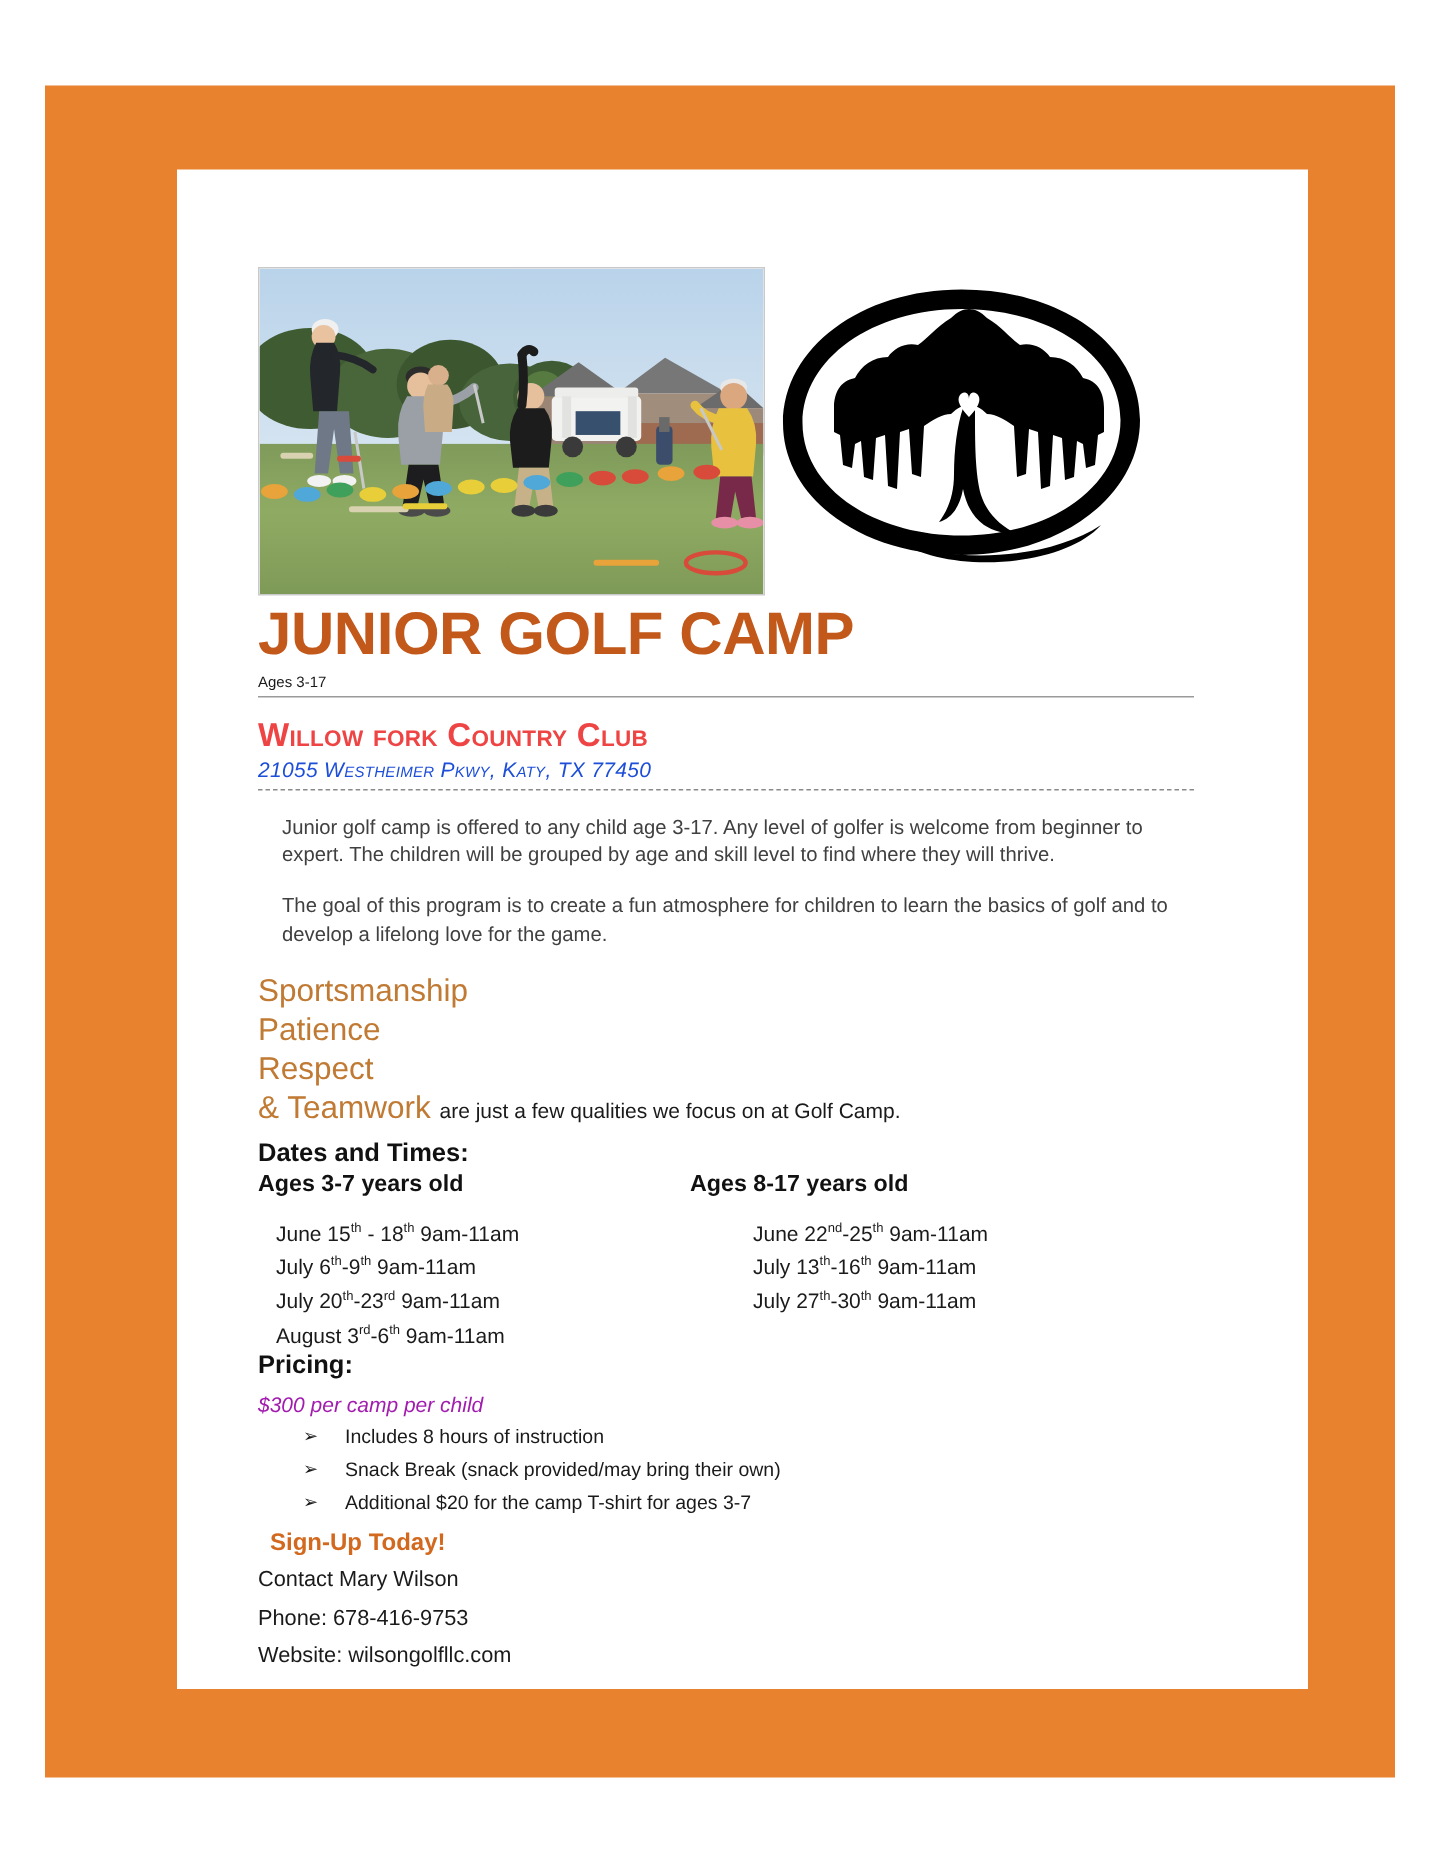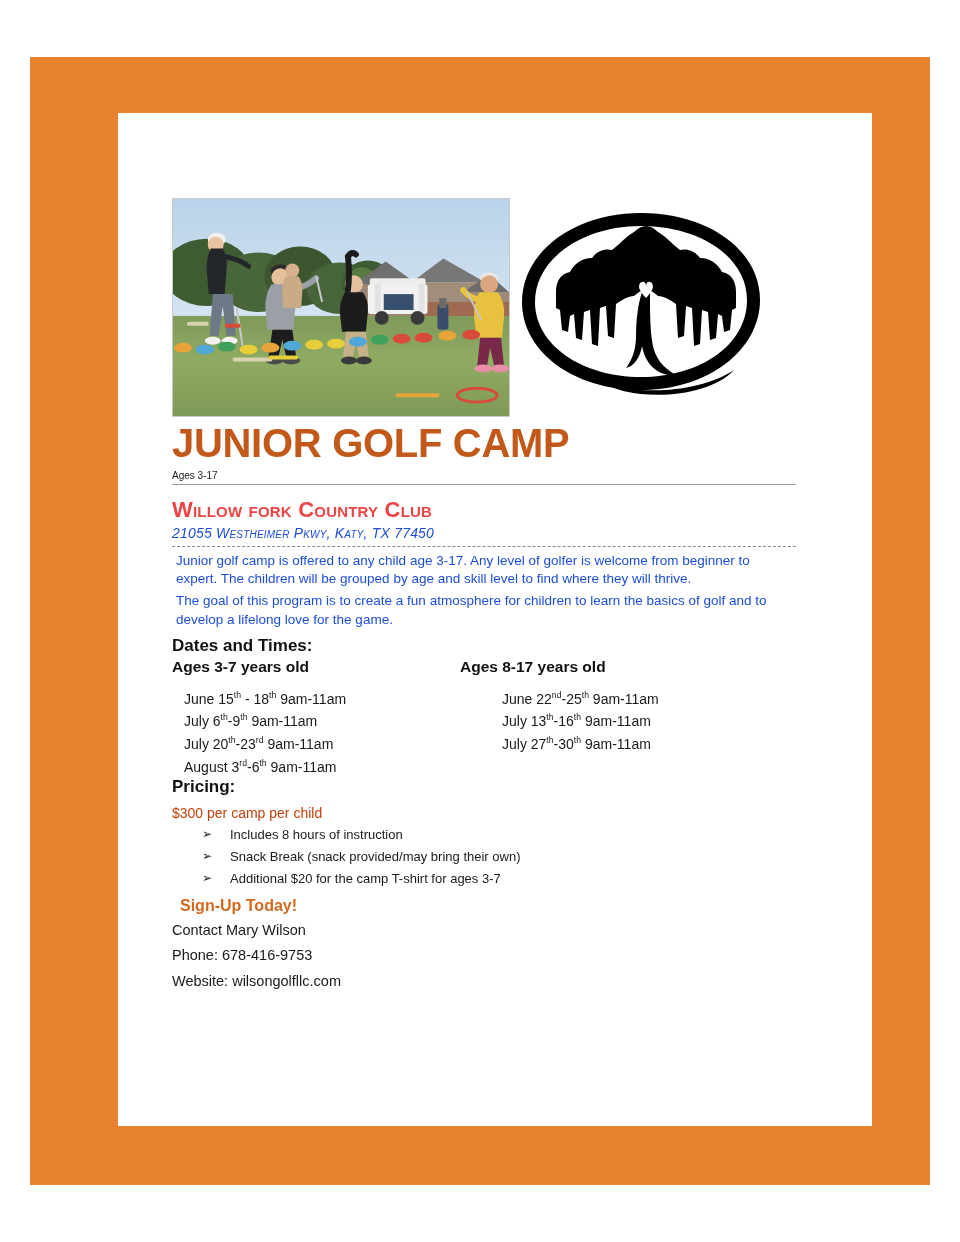--- a/index.html
+++ b/index.html
@@ -37,21 +37,21 @@
     top: 113px;
     width: 754px;
     height: 1013px;
     background: #ffffff;
   }
 
   
   .content {
     position: absolute;
     left: 172px;
-    top: 198px;
+    top: 178px;
     width: 625px;
   }
 
   
   .header-row {
     position: relative;
     height: 220px;
   }
   .photo {
     position: absolute;
@@ -116,24 +116,24 @@
   }
   .rule-dashed {
     width: 624px;
     height: 0;
     border-top: 1px dashed #8a8a8a;
     margin: 0 0 5px 0;
   }
 
   
   .body-para {
-    margin: 4px;
+    margin: 16px;
     font-size: 13.5px;
     line-height: 1.34;
-    color: #1d4ed8;
+    color: #404040;
   }
   .body-para + .body-para { margin-top: 2px; }
 
   
   .values {
     margin: 8px 0 0 0;
     padding: 0;
     list-style: none;
   }
   .values li {
@@ -179,21 +179,22 @@
     color: #1a1a1a;
     line-height: 1.62;
   }
   .dates-col.right li { padding-left: 30px; }
   sup { font-size: 0.62em; vertical-align: super; line-height: 0; }
 
   
   .price-line {
     margin: 8px 0 0 0;
     font-size: 14px;
-    color: #c2410c;
+    color: #a21caf;
+    font-style: italic;
   }
   .price-bullets {
     margin: 3px 0 0 0;
     padding: 0;
     list-style: none;
   }
   .price-bullets li {
     font-size: 13px;
     color: #1a1a1a;
     line-height: 1.72;
@@ -416,20 +417,26 @@
     <div class="ages-line">Ages 3-17</div>
     <div class="rule-solid"></div>
 
     <h2 class="club-name">Willow fork Country Club</h2>
     <div class="club-address">21055 Westheimer Pkwy, Katy, TX 77450</div>
     <div class="rule-dashed"></div>
 
     <p class="body-para">Junior golf camp is offered to any child age 3-17. Any level of golfer is welcome from beginner to expert.  The children will be grouped by age and skill level to find where they will thrive.</p>
     <p class="body-para">The goal of this program is to create a fun atmosphere for children to learn the basics of golf and to develop a lifelong love for the game.</p>
 
+    <ul class="values">
+      <li><span>Sportsmanship</span></li>
+      <li><span>Patience</span></li>
+      <li><span>Respect</span></li>
+      <li><span>&amp; Teamwork</span> <span class="tail">are just a few qualities we focus on at Golf Camp.</span></li>
+    </ul>
 
     <h3 class="sec-heading">Dates and Times:</h3>
     <div class="dates">
       <div class="dates-col left">
         <h4>Ages 3-7 years old</h4>
         <ul id="young-list">
             <li>June 15<sup>th</sup> - 18<sup>th</sup> 9am-11am</li>
             <li>July 6<sup>th</sup>-9<sup>th</sup> 9am-11am</li>
             <li>July 20<sup>th</sup>-23<sup>rd</sup> 9am-11am</li>
             <li>August 3<sup>rd</sup>-6<sup>th</sup> 9am-11am</li>

